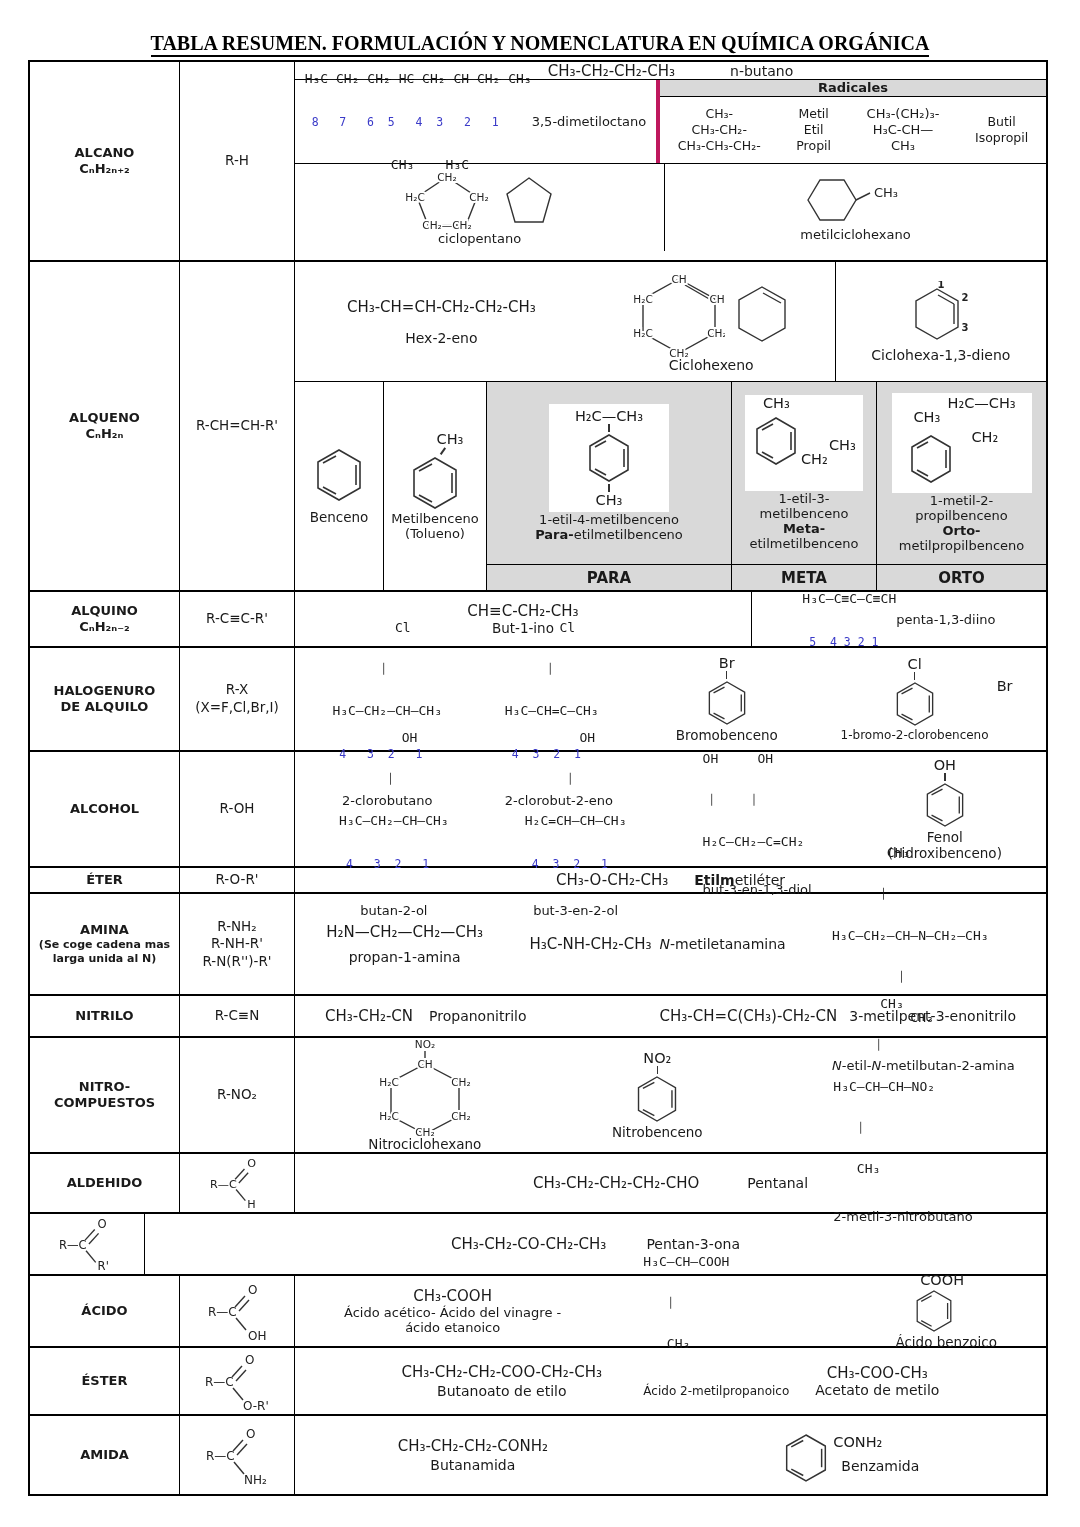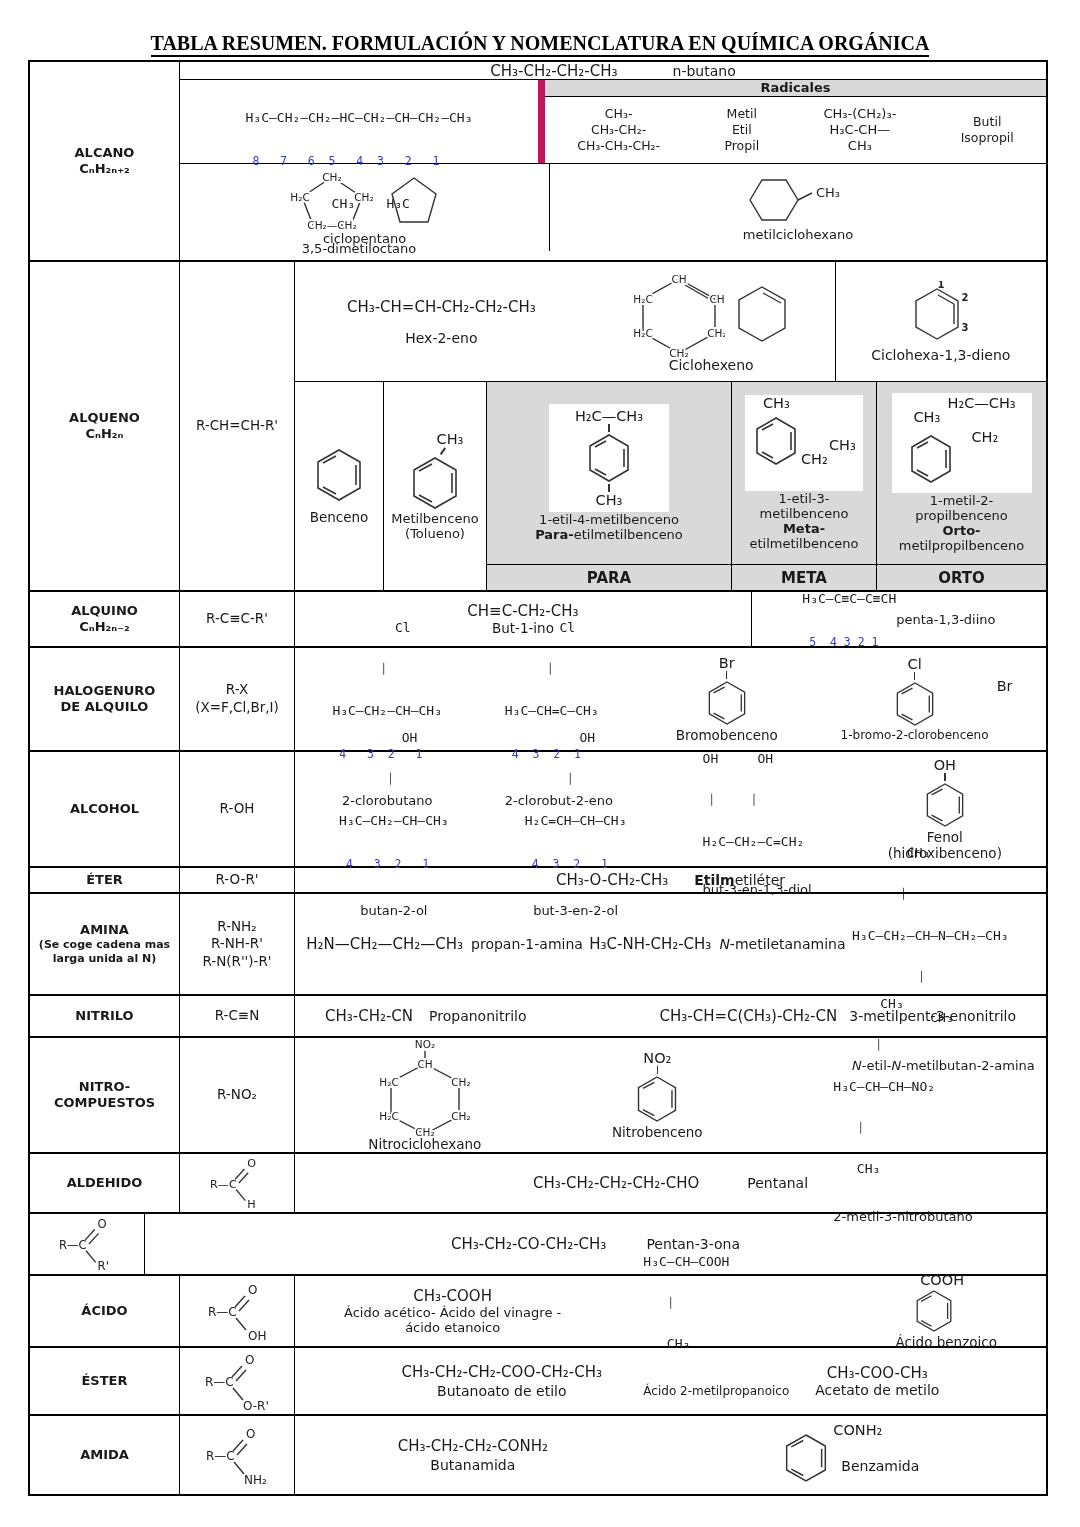--- a/index.html
+++ b/index.html
@@ -55,27 +55,30 @@
     <span>TABLA RESUMEN. FORMULACIÓN Y NOMENCLATURA EN QUÍMICA ORGÁNICA</span>
   </div>
 
   <div class="tbl">
 
     <div class="row" style="height:198px">
       <div class="c1">
         <span>ALCANO</span>
         <span>CₙH₂ₙ₊₂</span>
       </div>
+      <div class="c2">
+        <span>R-H</span>
+      </div>
       <div class="c3">
         <div class="hcenter" style="height:18px; border-bottom:1px solid #000; gap:55px">
           <span class="fb">CH₃-CH₂-CH₂-CH₃</span>
           <span class="cap" style="font-size:14px">n-butano</span>
         </div>
         <div style="display:flex; height:84px; border-bottom:1px solid #000">
-          <div style="width:365px; border-right:7px solid #be185d; display:flex; flex-direction:column; align-items:center; justify-content:space-between">
+          <div style="width:365px; border-right:4px solid #be185d; display:flex; align-items:center; justify-content:center">
             <div class="mono">
               <div>H₃C—CH₂—CH₂—HC—CH₂—CH—CH₂—CH₃</div>
               <div class="nums"> 8   7   6  5   4  3   2   1</div>
               <div class="top">           CH₃    H₃C</div>
             </div>
             <div class="cap">3,5-dimetiloctano</div>
           </div>
           <div style="flex:1; display:flex; flex-direction:column">
             <div class="hdrbar" style="line-height:16px">Radicales</div>
             <div style="flex:1; display:flex; align-items:center; justify-content:space-around; font-size:12.5px; text-align:center">
@@ -418,21 +421,21 @@
       <div class="c1">
         <span>AMINA</span>
         <span style="font-size:11px">(Se coge cadena mas larga unida al N)</span>
       </div>
       <div class="c2">
         <span>R-NH₂</span>
         <span>R-NH-R'</span>
         <span>R-N(R'')-R'</span>
       </div>
       <div class="c3 hcenter" style="justify-content:space-around; padding:0 8px">
-        <div class="hcenter" style="flex-direction:row; gap:8px">
+        <div class="hcenter" style="flex-direction:column; gap:8px">
           <span class="fb">H₂N—CH₂—CH₂—CH₃</span>
           <span class="cap" style="font-size:14px">propan-1-amina</span>
         </div>
         <div class="hcenter" style="flex-direction:row; gap:8px">
           <span class="fb">H₃C-NH-CH₂-CH₃</span>
           <span class="cap" style="font-size:14px"><i>N</i><span>-metiletanamina</span></span>
         </div>
         <div class="structblock">
           <div class="mono">
             <div class="top">       CH₃</div>
@@ -635,20 +638,20 @@
           <span class="fb">CH₃-CH₂-CH₂-CONH₂</span>
           <span class="cap" style="font-size:14px">Butanamida</span>
         </div>
         <div style="position:relative; width:190px; height:66px">
           <svg class="bz" width="46" height="52" viewBox="0 0 50 56" style="position:absolute; left:30px; top:10px">
             <polygon points="25,3 46,15 46,41 25,53 4,41 4,15"></polygon>
             <line x1="42" y1="18" x2="42" y2="38"></line>
             <line x1="9" y1="16" x2="22" y2="9"></line>
             <line x1="9" y1="40" x2="22" y2="47"></line>
           </svg>
-          <span class="f" style="position:absolute; left:80px; top:0">CONH₂</span>
+          <span class="f" style="position:absolute; left:80px; top:12px">CONH₂</span>
           <span class="cap" style="position:absolute; left:88px; top:36px; font-size:14px">Benzamida</span>
         </div>
       </div>
     </div>
 
   </div>
 </div>
 
 </body></html>

